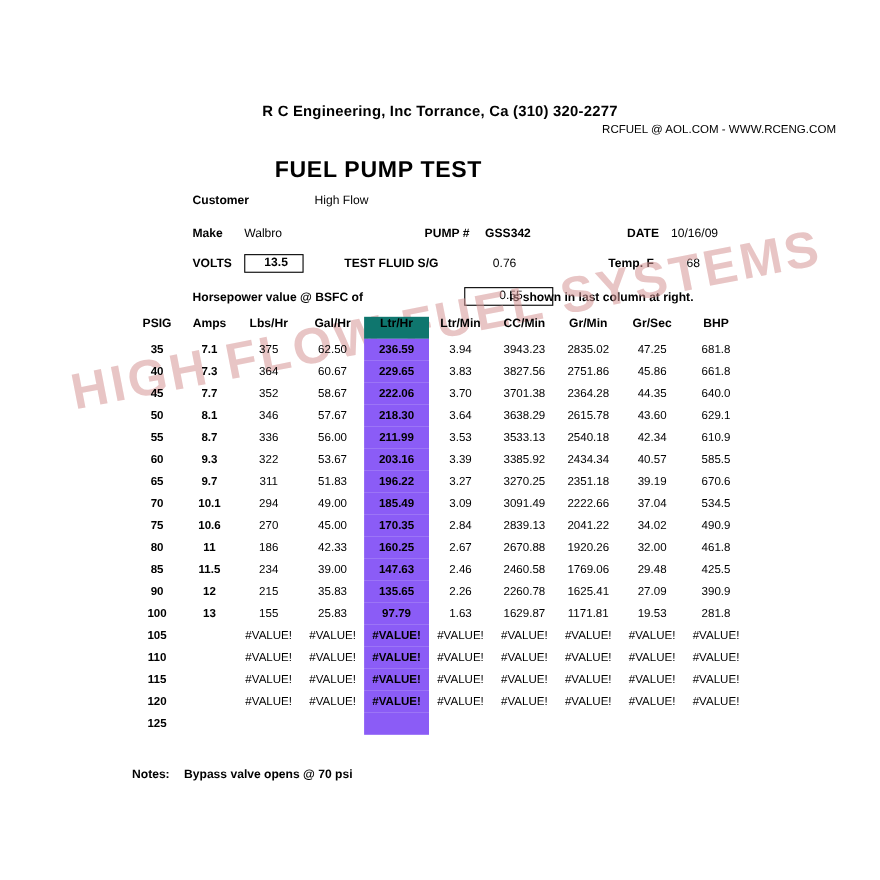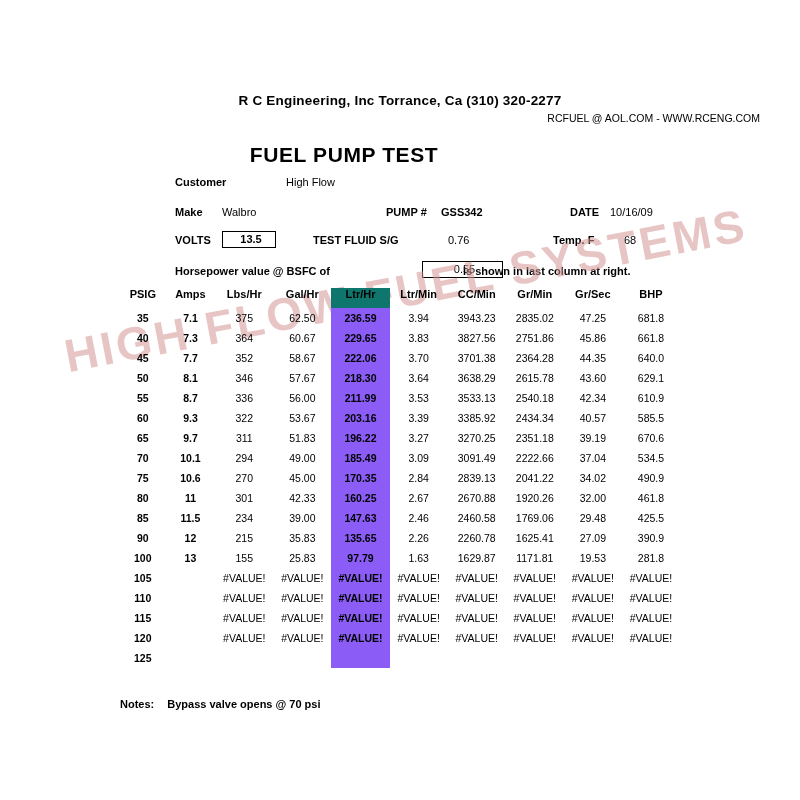--- a/index.html
+++ b/index.html
@@ -304,21 +304,21 @@
             <td class="c hl">170.35</td>
             <td class="c">2.84</td>
             <td class="c">2839.13</td>
             <td class="c">2041.22</td>
             <td class="c">34.02</td>
             <td class="c">490.9</td>
           </tr>
           <tr>
             <td class="psig">80</td>
             <td class="amps">11</td>
-            <td class="c">301</td>
+            <td class="c">186</td>
             <td class="c">42.33</td>
             <td class="c hl">160.25</td>
             <td class="c">2.67</td>
             <td class="c">2670.88</td>
             <td class="c">1920.26</td>
             <td class="c">32.00</td>
             <td class="c">461.8</td>
           </tr>
           <tr>
             <td class="psig">85</td>

